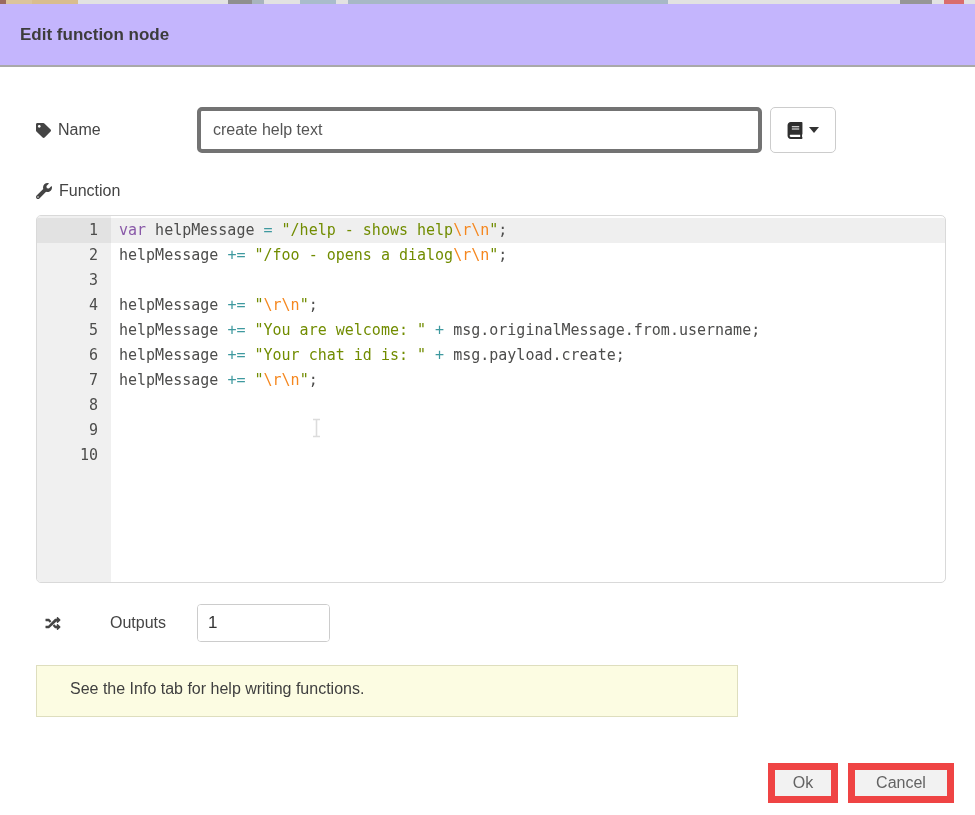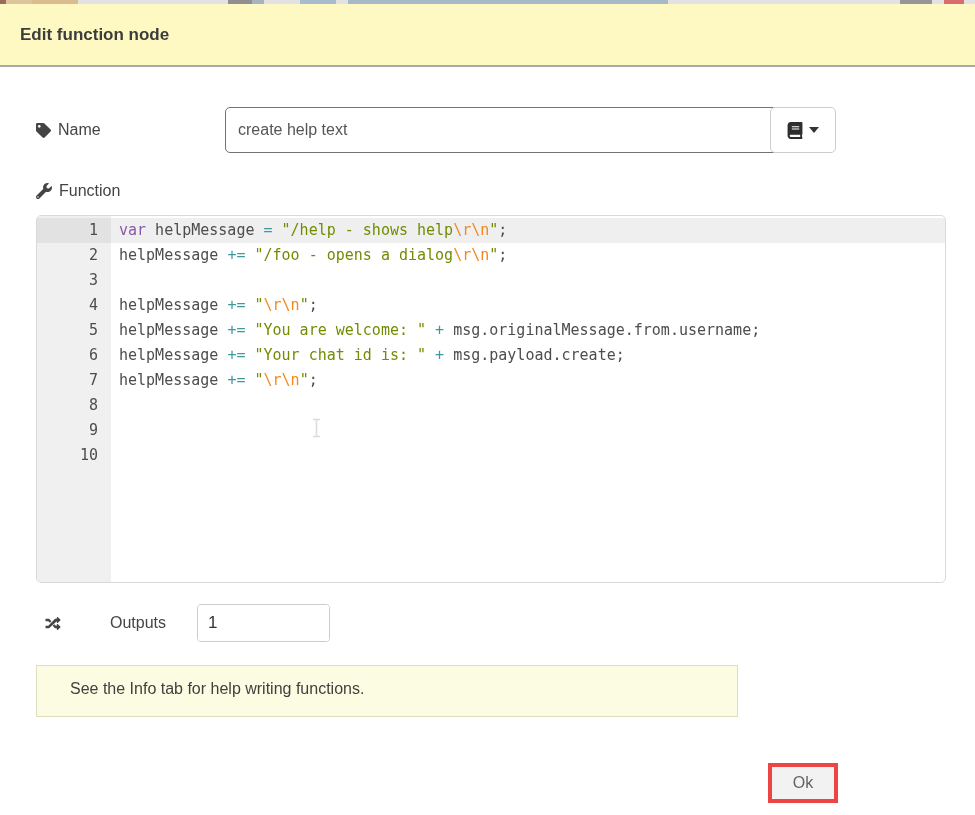--- a/index.html
+++ b/index.html
@@ -8,36 +8,36 @@
   #stage { position:relative; width:975px; height:815px; }
 
   
   #backdrop { position:absolute; top:0; left:0; width:975px; height:4px; overflow:hidden; }
   #backdrop .blk { position:absolute; top:0; height:4px; }
 
   
   #dialog { position:absolute; top:4px; left:0; width:975px; height:811px; background:#fff; }
 
   .dlg-header { position:absolute; top:0; left:0; width:100%; height:63px;
-                background:#fef9c3; border-bottom:2px solid #a9a9a9;
+                background:#c4b5fd; border-bottom:2px solid #a9a9a9;
                 display:flex; align-items:center; padding-left:20px; }
   .dlg-title { font-size:17px; font-weight:bold; color:#3c3c3c; }
 
   .field-label { position:absolute; display:flex; align-items:center; gap:7px;
                  font-size:16px; color:#444; }
   .field-label svg { display:block; }
 
   #name-label    { left:36px; top:103px; height:46px; }
   #function-label{ left:36px; top:176px; height:22px; }
   #outputs-label { left:44px; top:600px; height:38px;gap:48px; }
 
   #name-input { position:absolute; left:197px; top:103px; width:565px; height:46px;
-                border:1px solid #737373; border-radius:5px; padding:0 12px;
+                border:4px solid #737373; border-radius:5px; padding:0 12px;
                 font-size:16px; color:#555; font-family:"Liberation Sans",sans-serif;
-                background:#fff; outline:none;margin-left:28px; }
+                background:#fff; outline:none; }
 
   #library-button { position:absolute; left:770px; top:103px; width:66px; height:46px;
                     background:#fff; border:1px solid #ccc; border-radius:5px;
                     display:flex; align-items:center; justify-content:center; gap:6px;
                     cursor:pointer; }
   .caret-down { width:0; height:0; border-left:5px solid transparent;
                 border-right:5px solid transparent; border-top:6px solid #333; }
 
   
   #editor { position:absolute; left:36px; top:211px; width:910px; height:368px;
@@ -65,21 +65,21 @@
   #outputs-input { flex:1; border:none; outline:none; padding:0 0 0 10px;
                    font-size:17px; color:#333; font-family:"Liberation Sans",sans-serif; }
 
   
   #tip-box { position:absolute; left:36px; top:661px; width:702px; min-height:52px;
              background:#fcfce2; border:1px solid #dedebe; padding:14px 33px;
              font-size:16px; color:#3f3f3f; }
 
   
   .dlg-btn { position:absolute; top:759px; height:40px; background:#f2f2f2;
-             border:4px solid #ef4444; color:#636363; font-size:16px;
+             border:7px solid #ef4444; color:#636363; font-size:16px;
              font-family:"Liberation Sans",sans-serif; cursor:pointer;
              display:flex; align-items:center; justify-content:center; }
   #ok-button { left:768px; width:70px; }
   #cancel-button { left:848px; width:106px; }
 </style>
 </head>
 <body>
 
 <div id="stage">
 
@@ -159,15 +159,16 @@
     <div id="outputs-spinner">
       <input id="outputs-input" type="text" value="1" style="">
 
     </div>
 
     <div id="tip-box">
       <span>See the Info tab for help writing functions.</span>
     </div>
 
     <button class="dlg-btn" id="ok-button">Ok</button>
+    <button class="dlg-btn" id="cancel-button">Cancel</button>
 
   </div>
 </div>
 
 </body></html>

